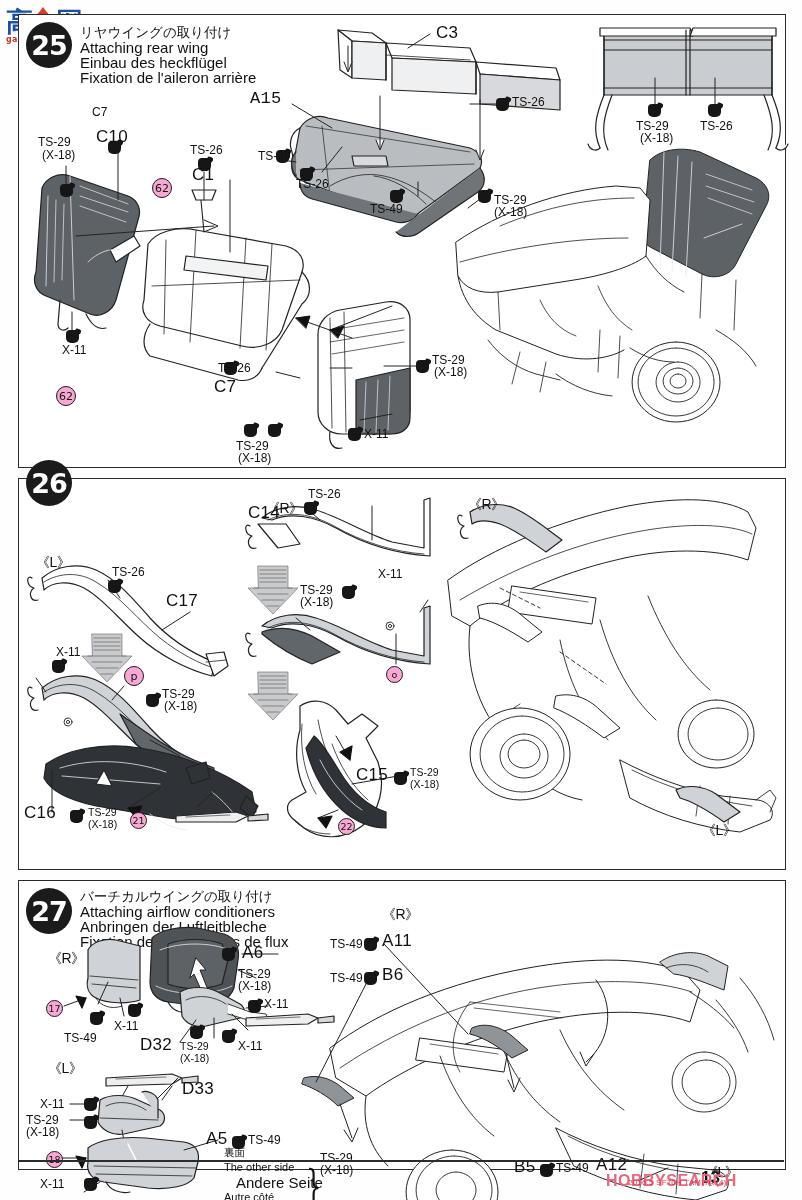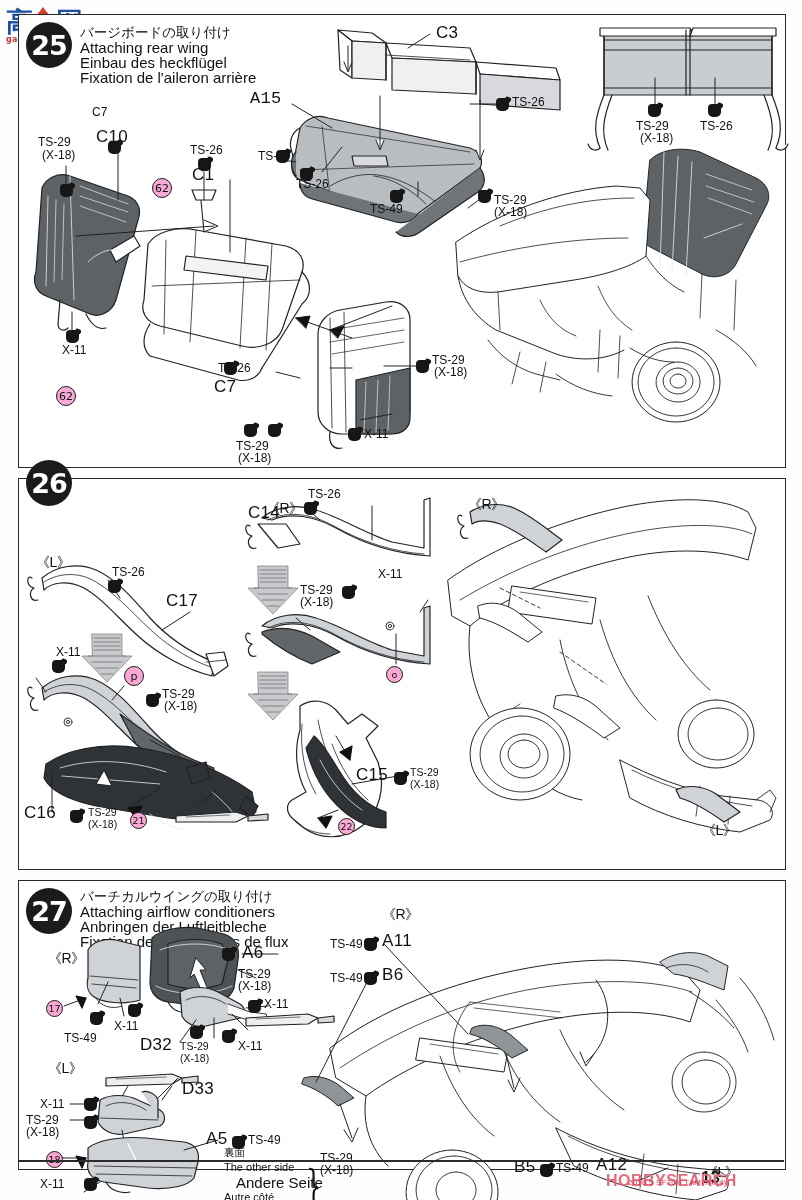--- a/index.html
+++ b/index.html
@@ -83,21 +83,21 @@
       <path d="M11 9 C9 12 7 13 7 16 a4 4 0 0 0 8 0 c0-3-2-4-4-7z" fill="#f5c518"></path>
     </svg>
     <span class="dom">gao-shou.com</span>
   </div>
   <div class="ln lnh" style="left:74px;top:22px;width:30px;background:#9aa;"></div>
 
   <div class="panel" id="panel-25"></div>
 
   <div class="step-badge" style="left:26px;top:22px;">25</div>
   <div class="step-head" style="left:80px;top:24px;">
-    <div class="step-title-jp">バージボードの取り付け</div>
+    <div class="step-title-jp">リヤウイングの取り付け</div>
     <div class="step-title-l">Attaching rear wing</div>
     <div class="step-title-l">Einbau des heckflügel</div>
     <div class="step-title-l">Fixation de l'aileron arrière</div>
   </div>
 
   <svg class="art" width="802" height="1200" viewBox="0 0 802 1200">
     <g fill="none" stroke="#222" stroke-width="1.2" stroke-linejoin="round" stroke-linecap="round">
 
       <g>
         <path d="M604 30 L604 95 L772 95 L772 30 Z" fill="#c9ccd0"></path>

